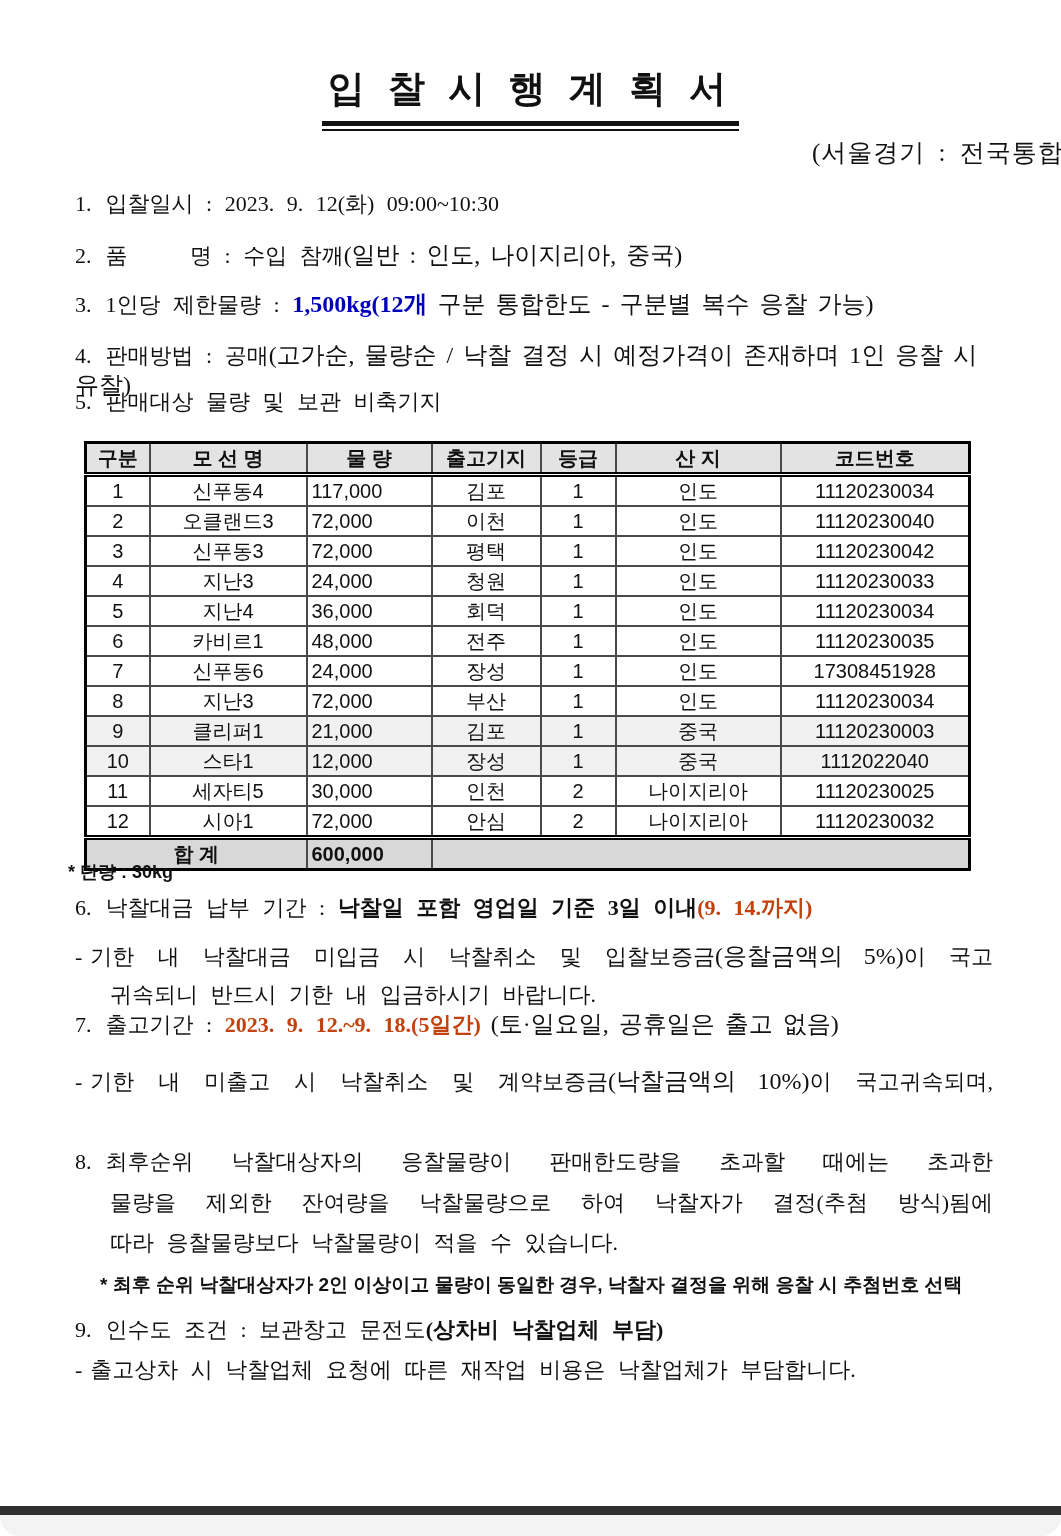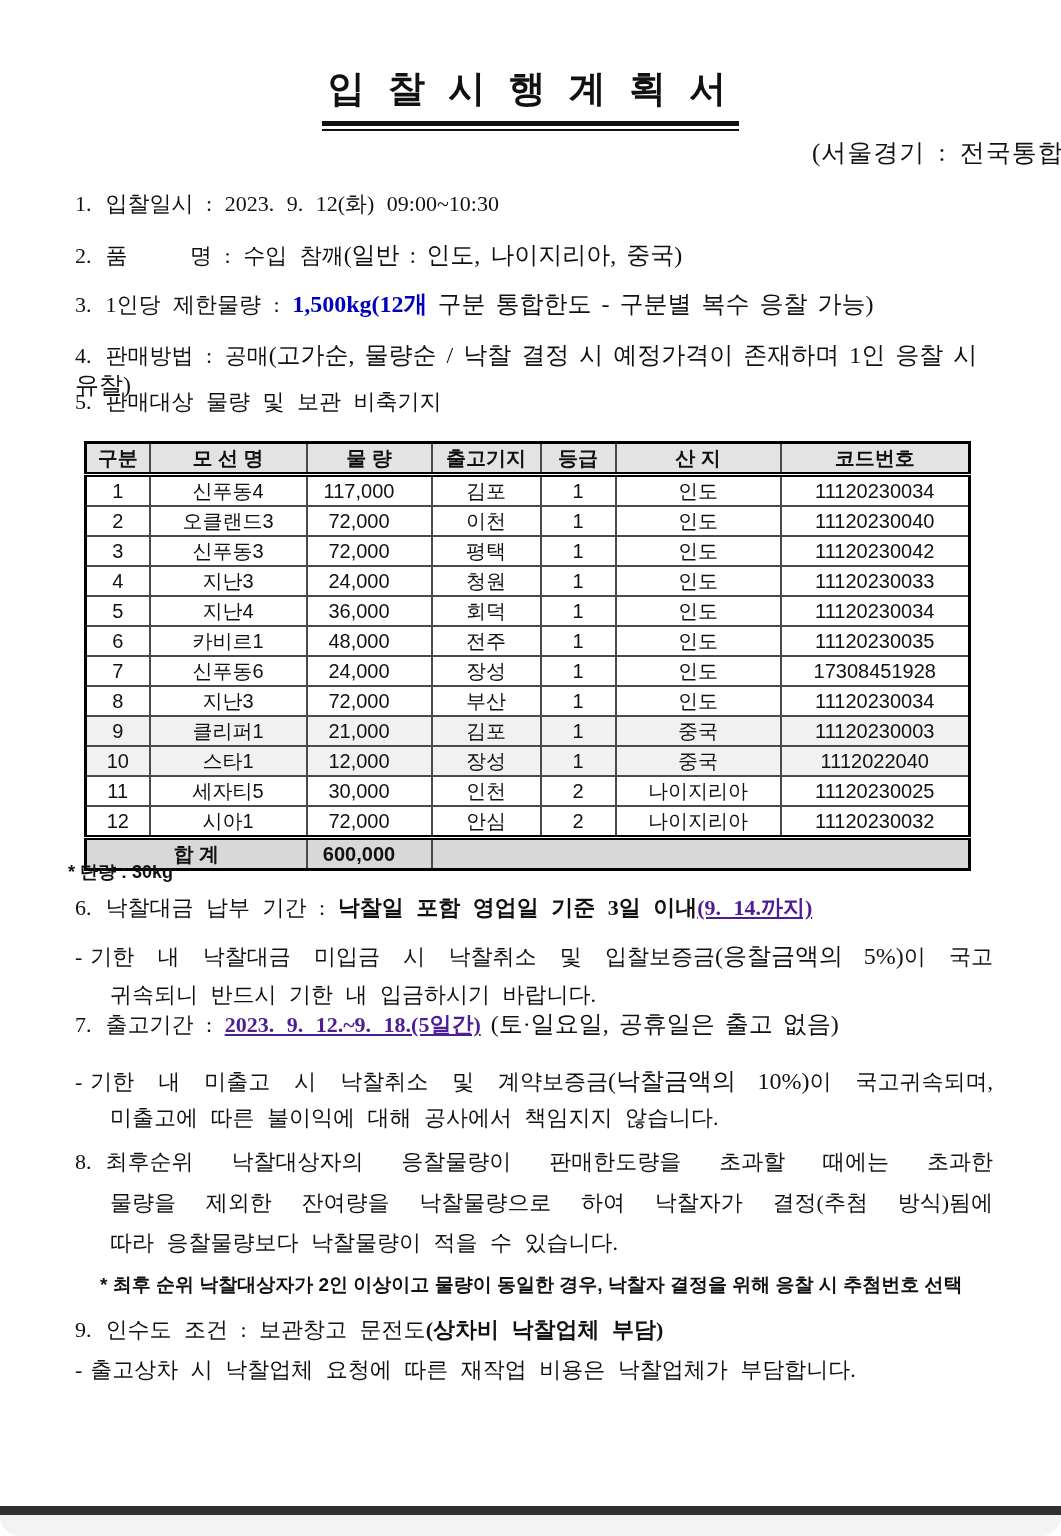--- a/index.html
+++ b/index.html
@@ -26,21 +26,21 @@
     border-bottom: 5px solid #111;
   }
   .title-wrap::after { content: ""; display: block; height: 2px; background: #111; margin-top: 3px; }
   .subtitle-block { position: absolute; top: 136px; left: 0; width: 100%; text-align: right; padding-left: 12px; }
   .subtitle { font-size: 25px; letter-spacing: 1px; word-spacing: 6px; }
 
   
   .line { font-size: 22px; word-spacing: 7px; line-height: 1.25; }
   .num { display: inline-block; margin-right: 14px; }
   .small { font-size: 24px; word-spacing: 4px; }
-  .blue { color: #4c1d95; font-weight: 700; text-decoration: underline; }
+  .blue { color: #c2410c; font-weight: 700; }
   .blue-lg { color: #0000bb; font-weight: 700; font-size: 24px; }
   .bold { font-weight: 700; margin-top: 26px; }
   .jlast { text-align: justify; text-align-last: justify; }
 
   .sub-dash { display: inline-block; margin-right: 8px; }
   .indent2 { left: 110px; }
 
   
   .tbl-wrap { position: absolute; top: 432px; left: 84px; width: 884px; margin-top: 9px; }
   table.bid {
@@ -56,21 +56,21 @@
     padding: 0 4px;
     text-align: center;
     overflow: hidden;
     white-space: nowrap;
   }
   table.bid thead th {
     background: #e3e3e3;
     font-weight: 700;
     border-bottom: 5px double #000;
   }
-  table.bid td.c2 { text-align: center; padding-right: 24px; }
+  table.bid td.c2 { text-align: left; padding-right: 24px; }
   table.bid tr.shaded td { background: #f1f1f1; }
   table.bid tr.total td {
     background: #d8d8d8;
     font-weight: 700;
     border-top: 5px double #000;
   }
   .unit-note {
     position: absolute; top: 860px; left: 68px;
     font-family: "Liberation Sans", "DejaVu Sans", sans-serif;
     font-size: 18px; font-weight: 700;
@@ -272,23 +272,20 @@
   <div class="abs line indent2" style="top:981px;">
     <span class="seg">귀속되니 반드시 기한 내 입금하시기 바랍니다.</span>
   </div>
 
   <div class="abs line" style="top:1009px;">
     <span class="num">7.</span><span class="seg">출고기간 : </span><span class="seg blue">2023. 9. 12.~9. 18.(5일간)</span><span class="seg small"> (토·일요일, 공휴일은 출고 없음)</span>
   </div>
   <div class="abs line jlast" style="top:1066px;">
     <span class="sub-dash">-</span><span class="seg">기한 내 미출고 시 낙찰취소 및 계약보증금</span><span class="seg small">(낙찰금액의 10%)</span><span class="seg">이 국고귀속되며,</span>
   </div>
-  <div class="abs line indent2" style="top:1104px;">
-    <span class="seg">미출고에 따른 불이익에 대해 공사에서 책임지지 않습니다.</span>
-  </div>
 
   <div class="abs line jlast" style="top:1148px;">
     <span class="num">8.</span><span class="seg">최후순위 낙찰대상자의 응찰물량이 판매한도량을 초과할 때에는 초과한</span>
   </div>
   <div class="abs line jlast indent2" style="top:1189px;">
     <span class="seg">물량을 제외한 잔여량을 낙찰물량으로 하여 낙찰자가 결정(추첨 방식)됨에</span>
   </div>
   <div class="abs line indent2" style="top:1229px;">
     <span class="seg">따라 응찰물량보다 낙찰물량이 적을 수 있습니다.</span>
   </div>

